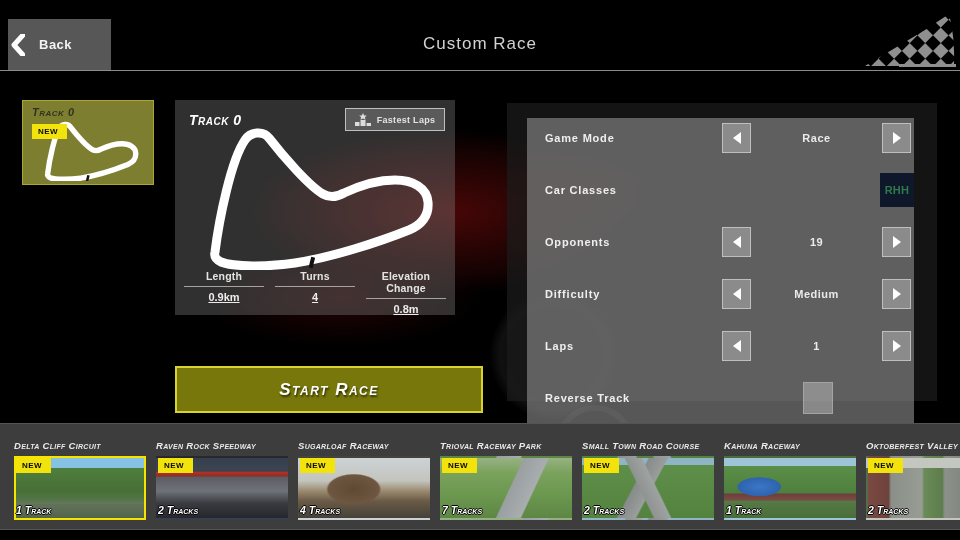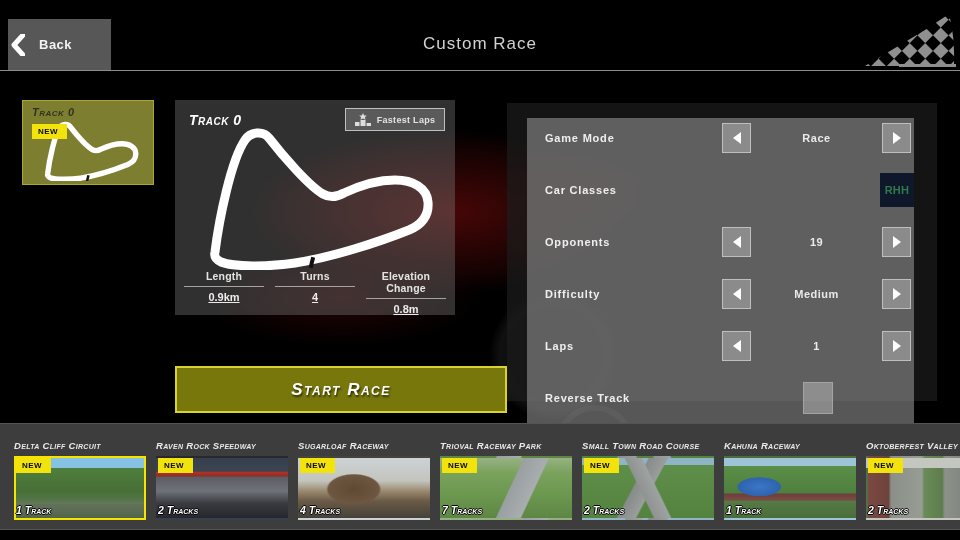--- a/index.html
+++ b/index.html
@@ -47,21 +47,21 @@
     display:flex; align-items:center; justify-content:center; gap:6px; cursor:pointer; }
   .fastest-btn span { color:#e3e3e3; font-size:9px; font-weight:bold; letter-spacing:.3px; }
   .track-svg { position:absolute; left:8px; top:20px; }
   .stats { position:absolute; left:0; top:170px; width:100%; display:flex; justify-content:space-evenly; }
   .stat { width:30%; text-align:center; }
   .stat .lbl { color:#e4e4e4; font-weight:bold; font-size:10.5px; letter-spacing:.2px; }
   .stat .rule { height:1px; background:#c0c0c0; margin:4px 2px; opacity:.8; }
   .stat .val { color:#ececec; font-weight:bold; font-size:11px;text-decoration:underline; }
 
   
-  .start-btn { position:absolute; left:175px; top:366px; width:332px; height:47px;
+  .start-btn { position:absolute; left:175px; top:366px; width:308px; height:47px;
     background:#77770b; border:2px solid #d8d232; display:flex; align-items:center; justify-content:center;
     cursor:pointer; }
   .start-btn span { color:#fff; font-weight:bold; font-style:italic; font-variant:small-caps;
     font-size:17px; letter-spacing:1.5px; text-shadow:1px 2px 2px rgba(0,0,0,.6); }
 
   
   .settings { position:absolute; left:507px; top:103px; width:430px; height:298px;
     background:rgba(28,28,28,.72); padding:15px 20px 0 20px; }
   .setting-row { position:relative; width:387px; height:52px; 
     background:rgba(150,150,150,.58); }

